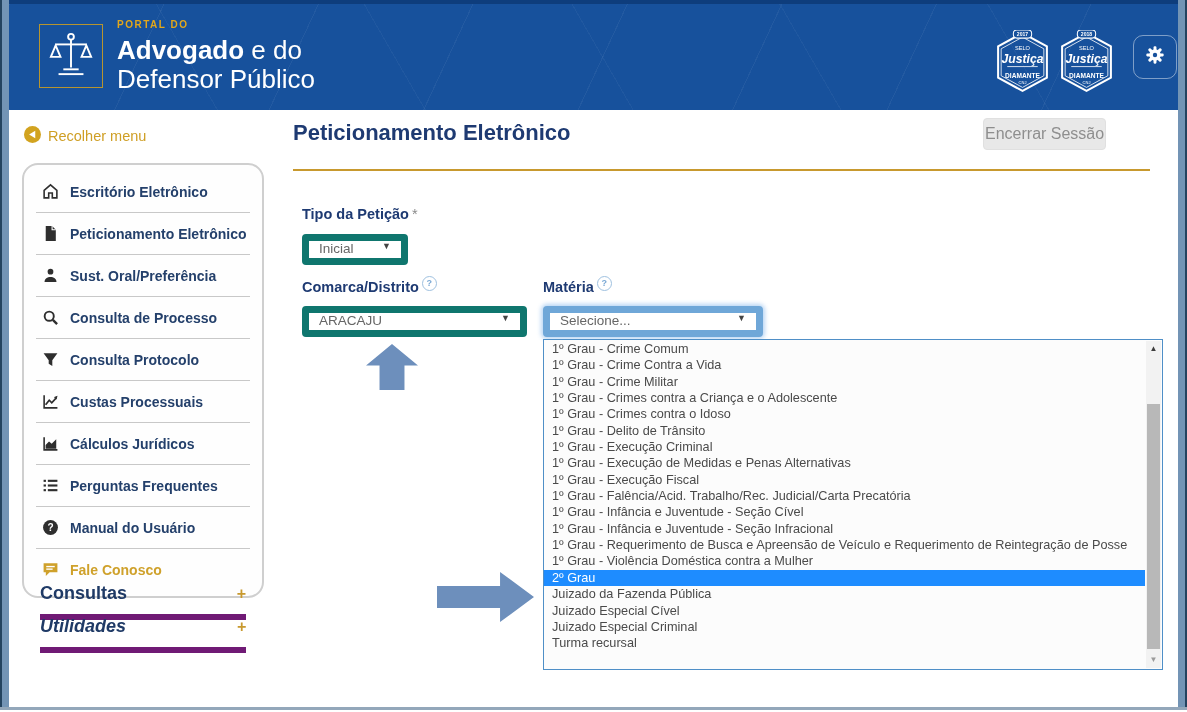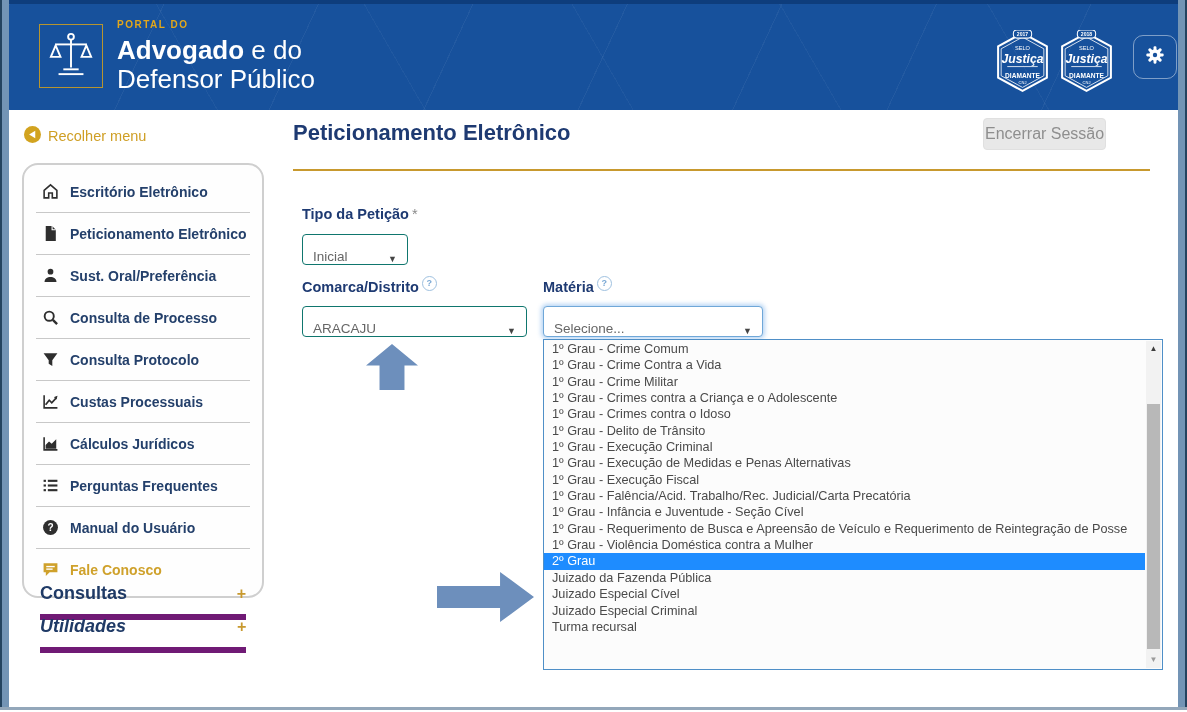--- a/index.html
+++ b/index.html
@@ -56,22 +56,22 @@
               border:1px solid #e0e0e0;border-radius:4px;color:#8e8e8e;font-size:16px;
               display:flex;align-items:center;cursor:pointer;}
   .form-label{position:absolute;font-size:14.5px;font-weight:bold;color:#1e3a72;}
   .lbl-tipo{left:302px;top:206px;}
   .lbl-comarca{left:302px;top:276px;}
   .lbl-materia{left:543px;top:276px;}
   .req{color:#8a8a8a;font-weight:normal;margin-left:3px;}
   .help{display:inline-block;width:13px;height:13px;border:1px solid #9fc1e0;border-radius:50%;
         color:#7aa8d4;font-size:9px;font-weight:bold;text-align:center;line-height:13px;
         vertical-align:6px;margin-left:3px;cursor:pointer;}
-  .sel{position:absolute;height:31px;background:#fff;border:1px solid #0f766e;border-radius:4px;
-       color:#666;font-size:13.5px;display:flex;align-items:flex-end;justify-content:space-between;
+  .sel{position:absolute;height:31px;background:#fff;border:7px solid #0f766e;border-radius:4px;
+       color:#666;font-size:13.5px;display:flex;align-items:flex-start;justify-content:space-between;
        padding:0 10px;box-sizing:border-box;cursor:pointer;}
   .sel .caret{font-size:9px;color:#444;}
   .sel-tipo{left:302px;top:234px;width:106px;}
   .sel-comarca{left:302px;top:306px;width:225px;}
   .sel-materia{left:543px;top:306px;width:220px;border-color:#6fa7d8;
                box-shadow:0 0 4px 2px rgba(100,165,230,.45);}
 
   
   .dropdown{position:absolute;left:543px;top:339px;width:620px;height:331px;background:#fcfcfc;
             border:1px solid #4f8fc7;box-sizing:border-box;z-index:5;}
@@ -367,20 +367,21 @@
 
     <div class="option">1º Grau - Execução de Medidas e Penas Alternativas</div>
 
     <div class="option">1º Grau - Execução Fiscal</div>
 
     <div class="option">1º Grau - Falência/Acid. Trabalho/Rec. Judicial/Carta Precatória</div>
 
 
     <div class="option">1º Grau - Infância e Juventude - Seção Cível</div>
 
+    <div class="option">1º Grau - Infância e Juventude - Seção Infracional</div>
 
     <div class="option">1º Grau - Requerimento de Busca e Apreensão de Veículo e Requerimento de Reintegração de Posse</div>
 
     <div class="option">1º Grau - Violência Doméstica contra a Mulher</div>
 
     <div class="option selected">2º Grau</div>
 
     <div class="option">Juizado da Fazenda Pública</div>
 
     <div class="option">Juizado Especial Cível</div>

